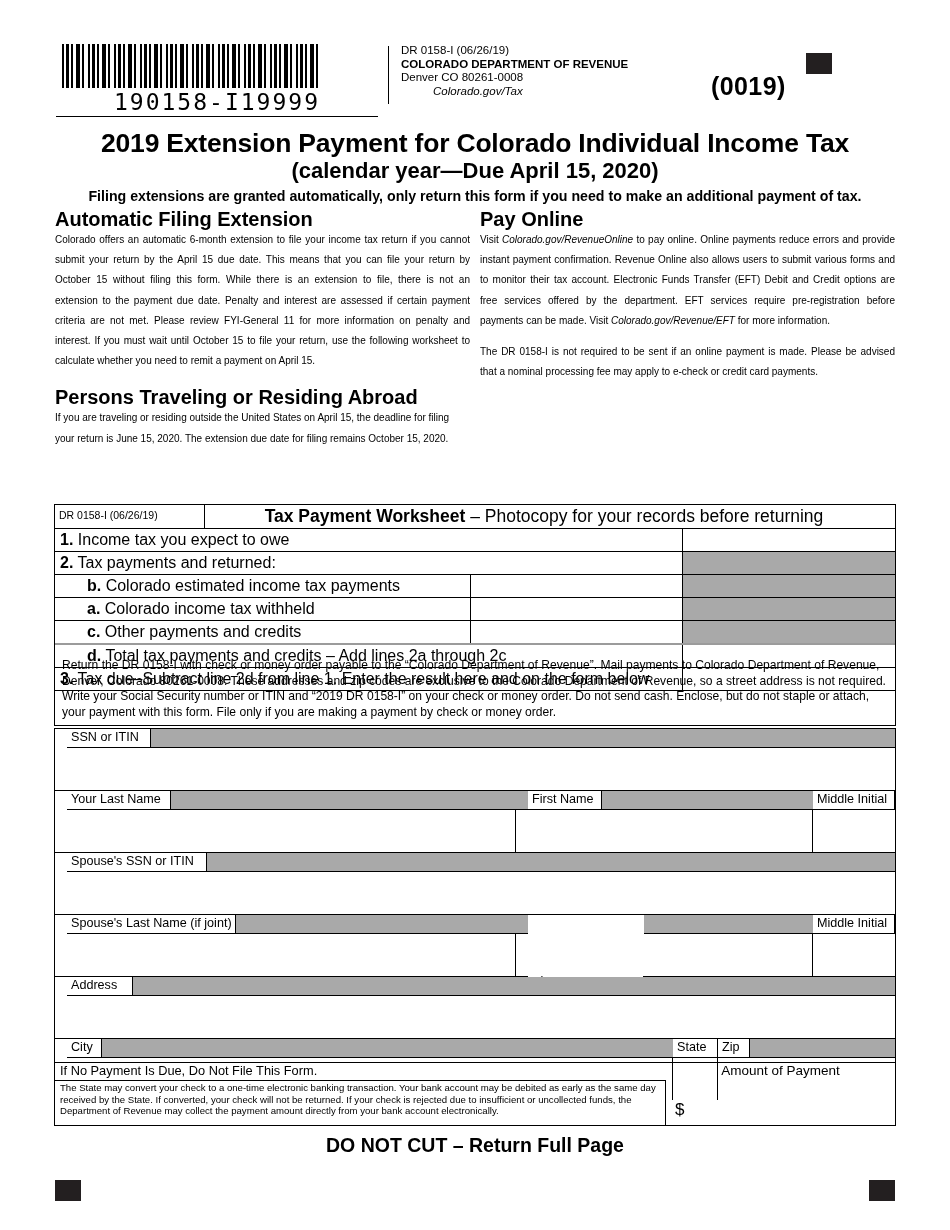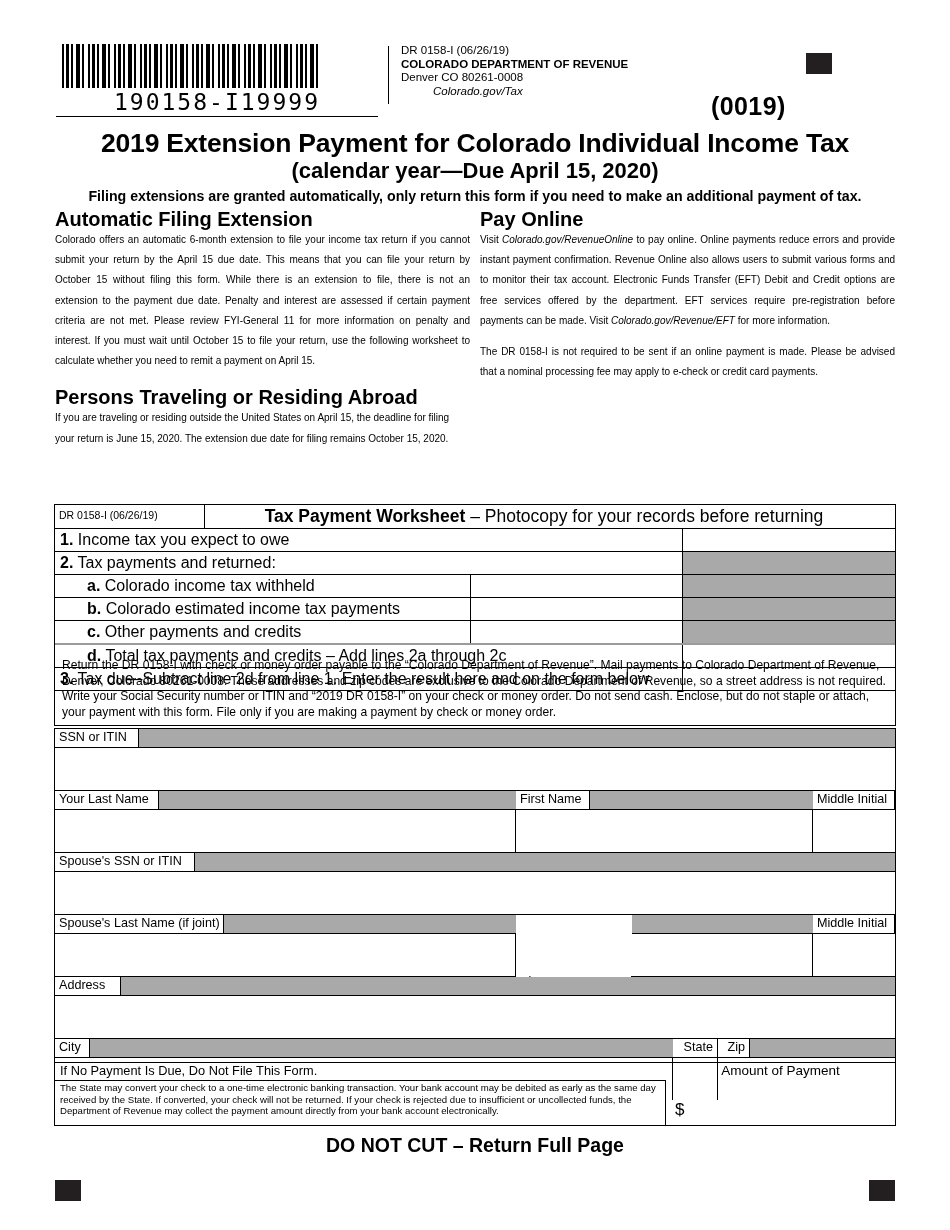--- a/index.html
+++ b/index.html
@@ -78,21 +78,20 @@
   .ag-line.bold { font-weight: bold; font-size: 11.5px; }
   .ag-line.ital { font-style: italic; font-size: 11.5px; margin-left: 32px; }
 
   #form-code {
     position: absolute;
     left: 655px;
     top: 28px;
     font-size: 25px;
     font-weight: bold;
     letter-spacing: 0.4px;
-    margin-top: 20px;
   }
   .reg-mark {
     position: absolute;
     background: #231f20;
   }
 
   
   #title1 {
     position: absolute;
     left: 0; top: 128px; width: 950px;
@@ -223,25 +222,25 @@
     border-left: none;
     border-top: none;
     background: #ffffff;
     font-size: 12.6px;
     line-height: 17px;
     padding: 0 4px;
     box-sizing: border-box;
     white-space: nowrap;
     height: 19px;
   }
-  .f-cap.first { border-left: none; }
+  .f-cap.first { border-left: none; margin-left: 12px; }
   .f-fill { background: #a9a9a9; height: 19px; border-bottom: 1.3px solid #000; box-sizing: border-box; }
   .f-box  { background: #ffffff; height: 100%; box-sizing: border-box; }
   .f-vdiv { border-right: 1.3px solid #000; }
-  .f-center { text-align: right; }
+  .f-center { text-align: left; }
 
   
   #payment {
     position: absolute;
     left: 54px;
     top: 1062px;
     width: 842px;
     border: 1.6px solid #000;
     border-top: 1.3px solid #000;
     box-sizing: border-box;
@@ -348,27 +347,27 @@
       <div class="ws-label grow"><b>1.</b><span> Income tax you expect to owe</span></div>
       <div class="ws-cell-right"></div>
     </div>
 
     <div class="ws-row ws-line">
       <div class="ws-label grow"><b>2.</b><span> Tax payments and returned:</span></div>
       <div class="ws-cell-right gray"></div>
     </div>
 
     <div class="ws-row ws-line">
-      <div class="ws-label indent grow"><b>a.</b><span>  Colorado income tax withheld</span></div>
+      <div class="ws-label indent grow"><b>b.</b><span>  Colorado estimated income tax payments</span></div>
       <div class="ws-cell-mid"></div>
       <div class="ws-cell-right gray"></div>
     </div>
 
     <div class="ws-row ws-line">
-      <div class="ws-label indent grow"><b>b.</b><span>  Colorado estimated income tax payments</span></div>
+      <div class="ws-label indent grow"><b>a.</b><span>  Colorado income tax withheld</span></div>
       <div class="ws-cell-mid"></div>
       <div class="ws-cell-right gray"></div>
     </div>
 
     <div class="ws-row ws-line ws-thick">
       <div class="ws-label indent grow"><b>c.</b><span>  Other payments and credits</span></div>
       <div class="ws-cell-mid"></div>
       <div class="ws-cell-right gray"></div>
     </div>
 

